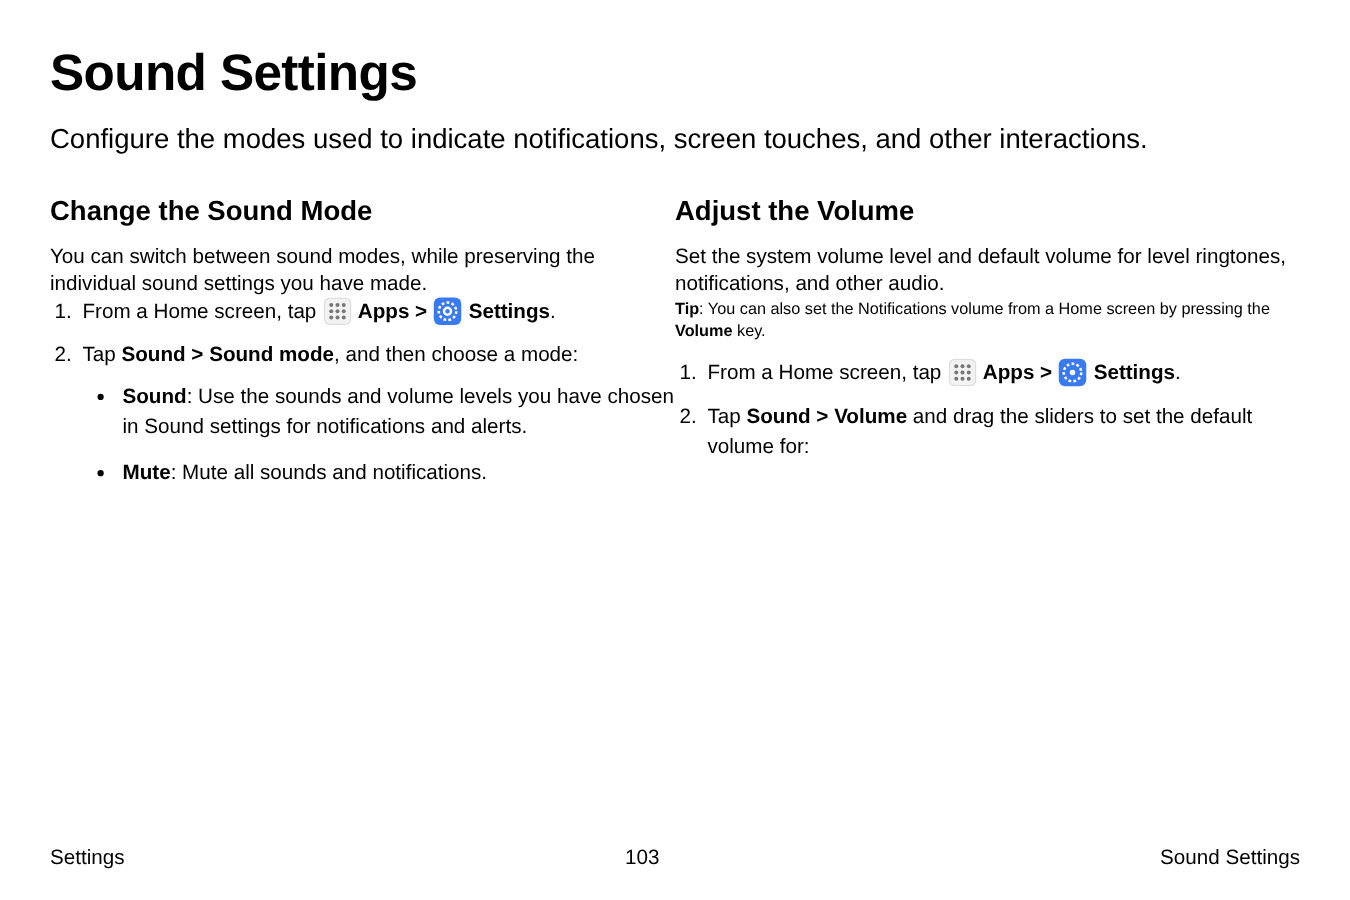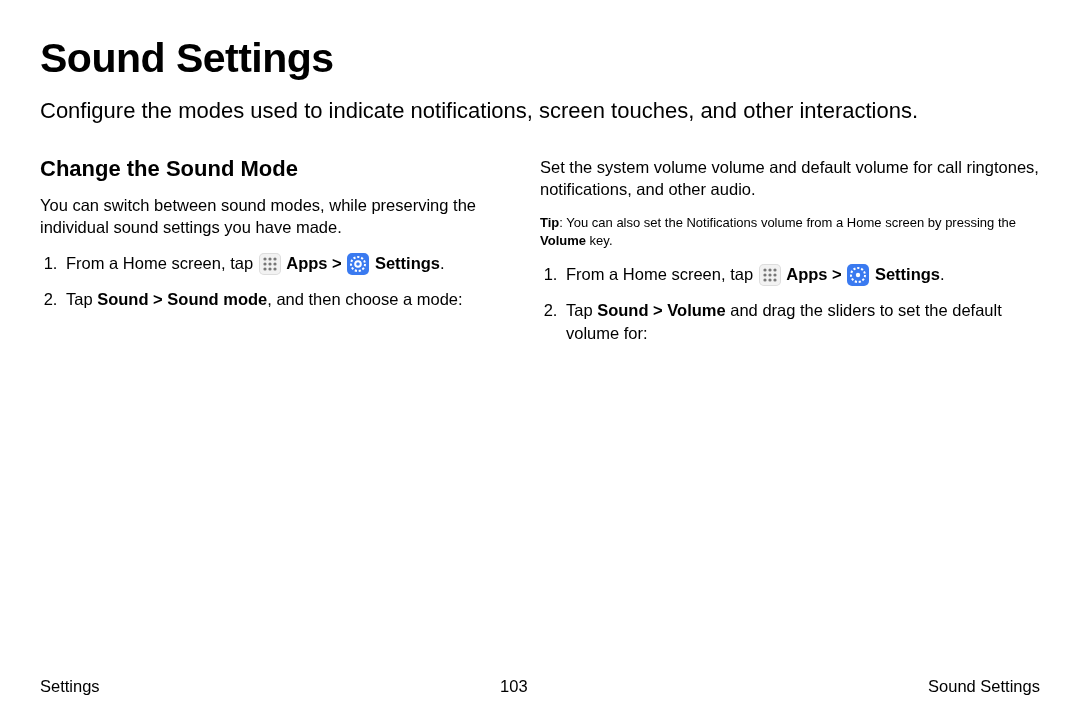--- a/index.html
+++ b/index.html
@@ -32,21 +32,20 @@
     min-width: 0;
   }
   .section-heading {
     font-size: 22px;
     font-weight: 700;
     margin-bottom: 12px;
   }
   .section-intro {
     font-size: 16.5px;
     line-height: 1.35;
-    margin-bottom: 14px;
   }
   .tip {
     font-size: 13px;
     line-height: 1.35;
     margin-bottom: 14px;
   }
   ol.steps {
     list-style: decimal;
     padding-left: 22px;
     font-size: 16.5px;
@@ -136,26 +135,35 @@
                 <path d="M9 5.2a3.8 3.8 0 1 0 0 7.6 3.8 3.8 0 0 0 0-7.6zm0 5.6a1.8 1.8 0 1 1 0-3.6 1.8 1.8 0 0 1 0 3.6z"></path>
                 <path d="M15.6 10.1l1.5-.9-1.3-2.3-1.6.7a6 6 0 0 0-1-.6l-.2-1.8h-2.6L10.2 7a6 6 0 0 0-1 .6L7.6 6.9 6.3 9.2l1.5.9a6 6 0 0 0 0 1.2l-1.5.9 1.3 2.3 1.6-.7a6 6 0 0 0 1 .6l.2 1.8h2.6l.2-1.8a6 6 0 0 0 1-.6l1.6.7 1.3-2.3-1.5-.9a6 6 0 0 0 0-1.2z" opacity="0"></path>
               </g>
               <circle cx="9" cy="9" r="7" fill="none" stroke="#fff" stroke-width="2" stroke-dasharray="2.2 1.8"></circle>
             </svg>
         </span>
         <span class="bold">Settings</span><span>.</span>
       </li>
       <li>
         <span>Tap </span><span class="bold">Sound &gt; Sound mode</span><span>, and then choose a mode:</span>
+        <ul class="bullets">
+          <li>
+            <span class="bold">Sound</span><span>: Use the sounds and volume levels you have chosen in Sound settings for notifications and alerts.</span>
+          </li>
+          <li>
+            <span class="bold">Mute</span><span>: Mute all sounds and notifications.</span>
+          </li>
+        </ul>
       </li>
     </ol>
   </div>
 
   <div class="col">
-    <p class="section-intro">Set the system volume volume and default volume for call ringtones, notifications, and other audio.</p>
+    <h2 class="section-heading">Adjust the Volume</h2>
+    <p class="section-intro">Set the system volume level and default volume for level ringtones, notifications, and other audio.</p>
     <p class="tip">
       <span class="bold">Tip</span><span>: You can also set the Notifications volume from a Home screen by pressing the </span><span class="bold">Volume</span><span> key.</span>
     </p>
     <ol class="steps">
       <li>
         <span>From a Home screen, tap </span>
         <span class="icon apps-icon">
           <svg width="16" height="16" viewBox="0 0 16 16">
               <g fill="#777">
                 <circle cx="3" cy="3" r="1.6"></circle>

